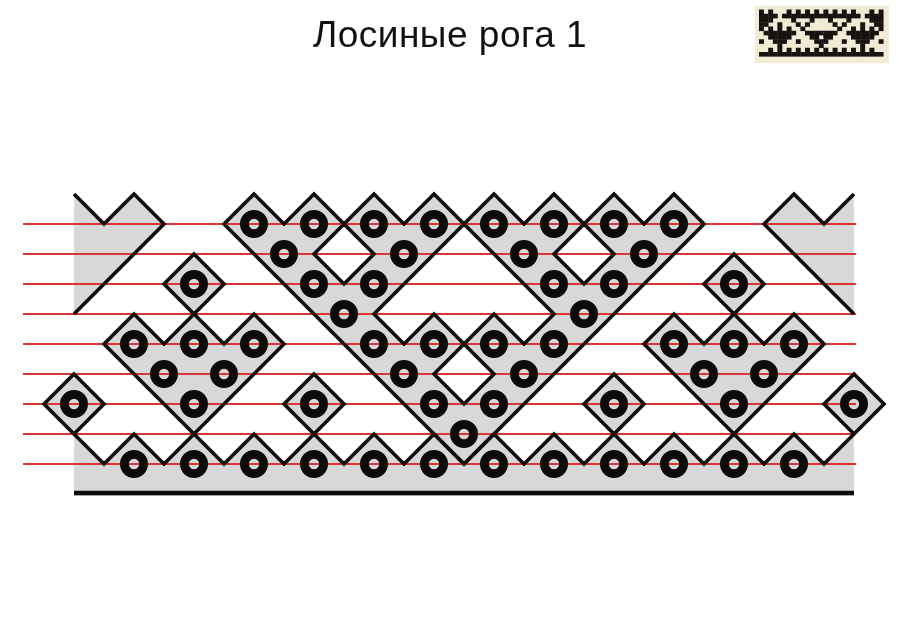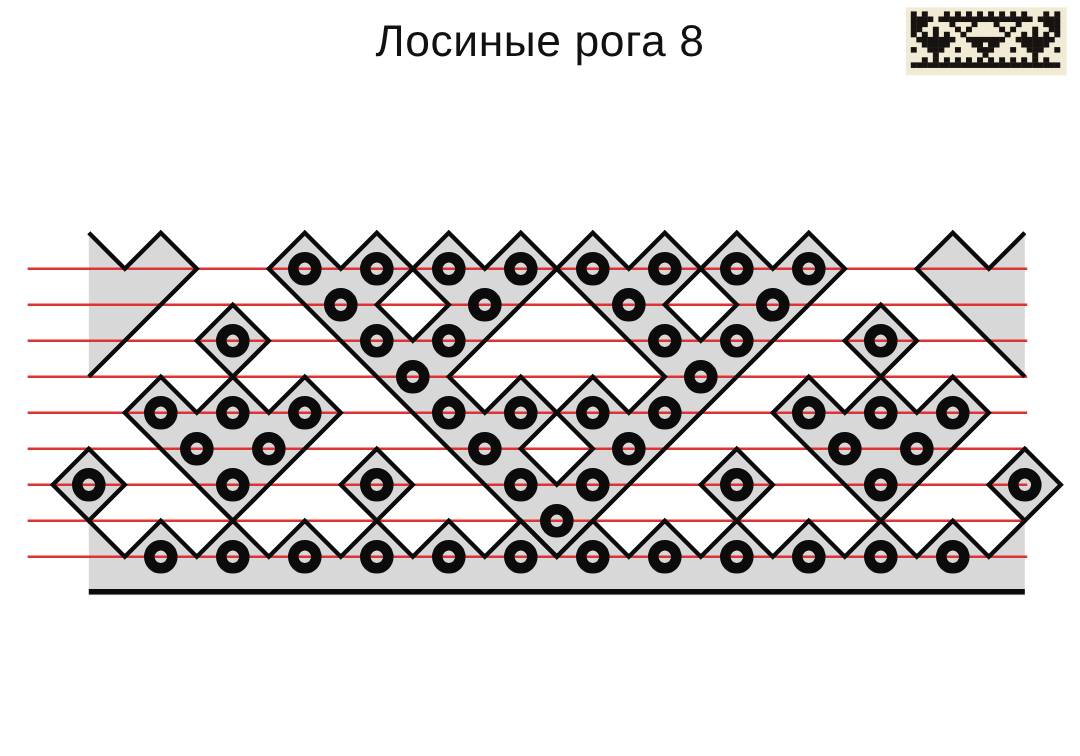--- a/index.html
+++ b/index.html
@@ -7,21 +7,21 @@
         font-family:"Liberation Sans", sans-serif;}
   .title{position:absolute;top:14px;left:0;width:100%;text-align:center;
          font-size:37px;color:#111;letter-spacing:0.5px;}
   #thumb{position:absolute;top:6px;left:755px;}
   #diagram{position:absolute;top:0;left:0;}
 </style>
 </head>
 <body>
 
 <div class="page">
-  <div class="title">Лосиные рога 8</div>
+  <div class="title">Лосиные рога 1</div>
   <svg id="thumb" width="134" height="57" viewBox="0 0 134 57">
       <rect x="0" y="0" width="134" height="57" fill="#f1ebd6"></rect>
       <rect x="4" y="3.5" width="4.949999999999999" height="4.6" fill="#161310"></rect>
       <rect x="13.2" y="3.5" width="4.949999999999999" height="4.6" fill="#161310"></rect>
       <rect x="31.599999999999998" y="3.5" width="4.949999999999999" height="4.6" fill="#161310"></rect>
       <rect x="40.8" y="3.5" width="4.949999999999999" height="4.6" fill="#161310"></rect>
       <rect x="50" y="3.5" width="4.949999999999999" height="4.6" fill="#161310"></rect>
       <rect x="59.199999999999996" y="3.5" width="4.949999999999999" height="4.6" fill="#161310"></rect>
       <rect x="68.39999999999999" y="3.5" width="4.949999999999999" height="4.6" fill="#161310"></rect>
       <rect x="77.6" y="3.5" width="4.949999999999999" height="4.6" fill="#161310"></rect>

